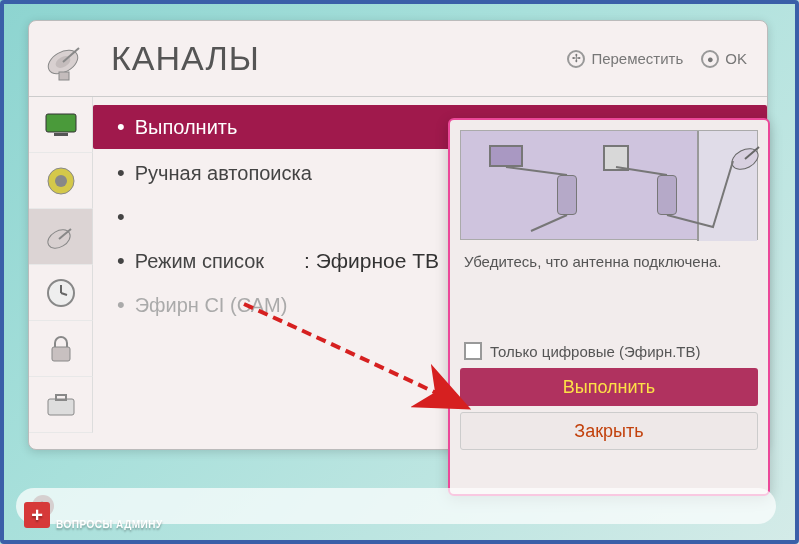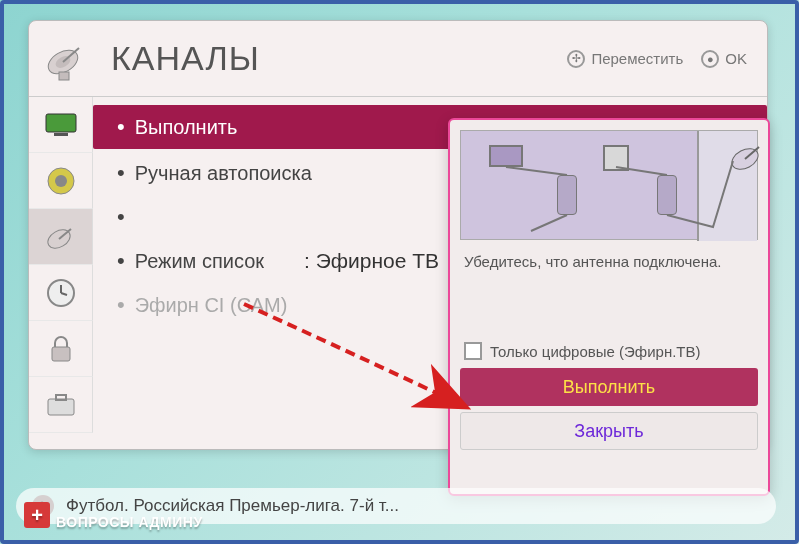--- a/index.html
+++ b/index.html
@@ -88,21 +88,21 @@
   margin-top: 58px;
 }
 .checkbox {
   width: 18px; height: 18px; border: 2px solid #999; background: #fff;
 }
 .popup-btn {
   height: 38px; display: flex; align-items: center; justify-content: center;
   font-size: 18px; border-radius: 3px; margin-bottom: 6px; cursor: pointer;
 }
 .popup-btn.primary { background: #b0325f; color: #fde047; }
-.popup-btn.secondary { background: #eee8e8; color: #6d28d9; border: 1px solid #ccc; }
+.popup-btn.secondary { background: #eee8e8; color: #c2410c; border: 1px solid #ccc; }
 .footer {
   position: absolute; left: 12px; bottom: 16px;
   width: 760px; height: 36px;
   background: rgba(255,255,255,0.7); border-radius: 18px;
   display: flex; align-items: center; padding: 0 16px;
   font-size: 17px; color: #444; font-weight: 500;
 }
 .footer-icon {
   width: 22px; height: 22px; border-radius: 50%; background: #d6d0d0;
   display: flex; align-items: center; justify-content: center; margin-right: 12px;
@@ -112,21 +112,21 @@
   position: absolute; left: 20px; bottom: 10px;
   color: #fff; font-weight: 700; font-size: 22px;
   text-shadow: 0 2px 2px rgba(0,0,0,0.3);
   display: flex; align-items: flex-end; gap: 6px;
 }
 .wm-plus {
   width: 26px; height: 26px; background: #d63939; color: #fff;
   display: flex; align-items: center; justify-content: center;
   font-size: 20px; border-radius: 3px; margin-bottom:2px;
 }
-.wm-sub { font-size: 14px; font-weight: 600; letter-spacing: 0.5px; display:block; margin-top:-4px; }
+.wm-sub { font-size: 10px; font-weight: 600; letter-spacing: 0.5px; display:block; margin-top:-4px; }
 .arrow {
   position: absolute; left: 230px; top: 290px;
   pointer-events: none;
 }
 
 .d-box { position: absolute; border: 2px solid #777; background: #a998c2; }
 .d-tuner { width: 34px; height: 22px; background: #a998c2; }
 .d-wall { width: 26px; height: 26px; top: 14px; left: 142px; background: #d8d8d8; }
 .d-siding { position: absolute; right: 0; top: 0; width: 60px; height: 110px; background: #e0dce8; border-left: 2px solid #999;}
 .d-cyl { position:absolute; width:20px; height:40px; background:#b5a9c8; border:1px solid #777; border-radius:4px; }
@@ -253,21 +253,20 @@
   <defs>
     <marker id="ah" markerWidth="14" markerHeight="12" refX="12" refY="6" orient="auto">
       <path d="M0,0 L14,6 L0,12 L4,6 Z" fill="#d62020"></path>
     </marker>
   </defs>
   <path d="M10 10 Q 120 60 230 112" stroke="#d62020" stroke-width="4" stroke-dasharray="10 6" fill="none" marker-end="url(#ah)"></path>
 </svg>
 
 <div class="footer">
   <div class="footer-icon">⟳</div>
-  <span>Футбол. Российская Премьер-лига. 7-й т...</span>
 </div>
 
 <div class="watermark">
   <div class="wm-plus">+</div>
   <div>
     <span class="wm-sub">ВОПРОСЫ АДМИНУ</span>
   </div>
 </div>
 
 </body></html>

